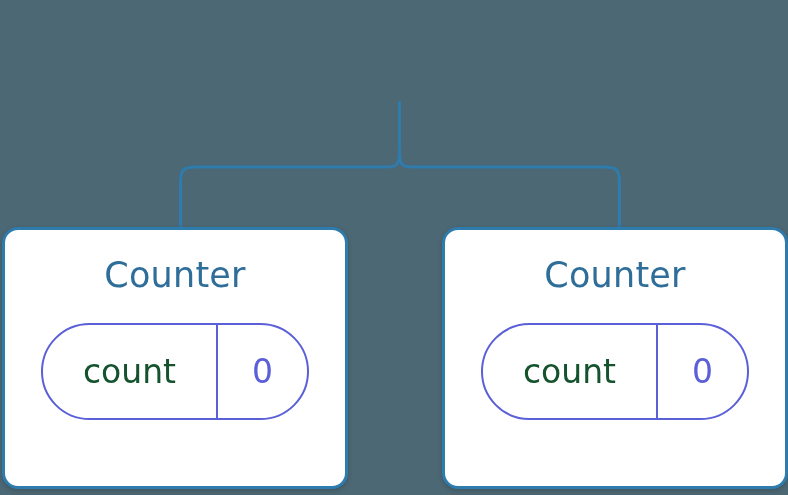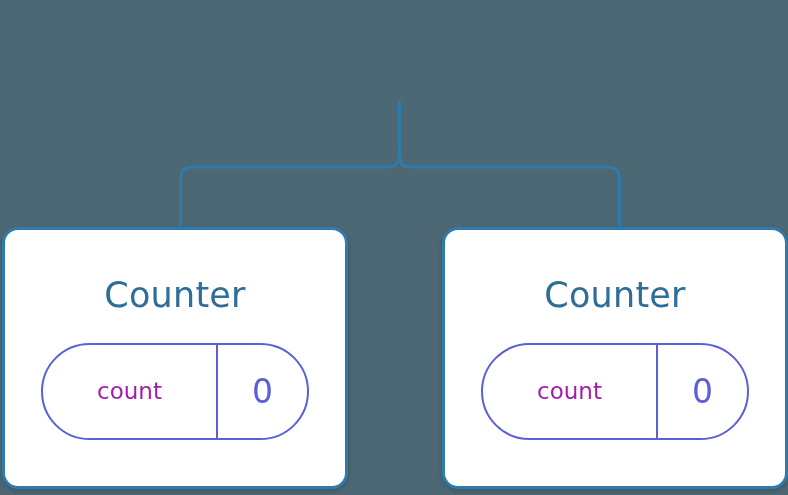--- a/index.html
+++ b/index.html
@@ -61,21 +61,21 @@
 
   
   .node-child {
     width: 346px;
     height: 262px;
     top: 227px;
     border-radius: 16px;
     display: flex;
     flex-direction: column;
     align-items: center;
-    padding-top: 48px;
+    padding-top: 28px;
     box-sizing: border-box;
   }
   #node-counter-0 { left: 2px; }
   #node-counter-1 { left: 442px; }
 
   .node-title {
     color: #2e6e99;
     font-size: 35px;
     line-height: 1;
     letter-spacing: 0.2px;
@@ -92,22 +92,22 @@
     box-sizing: border-box;
     display: flex;
     align-items: stretch;
     background: transparent;
   }
   .pill-key {
     flex: 0 0 175px;
     display: flex;
     align-items: center;
     justify-content: center;
-    color: #a21caf;
-    font-size: 23px;
+    color: #14532d;
+    font-size: 33px;
     line-height: 1;
     border-right: 2px solid #5b5fd8;
     box-sizing: border-box;
   }
   .pill-value {
     flex: 1 1 auto;
     display: flex;
     align-items: center;
     justify-content: center;
     color: #5b5fd8;

